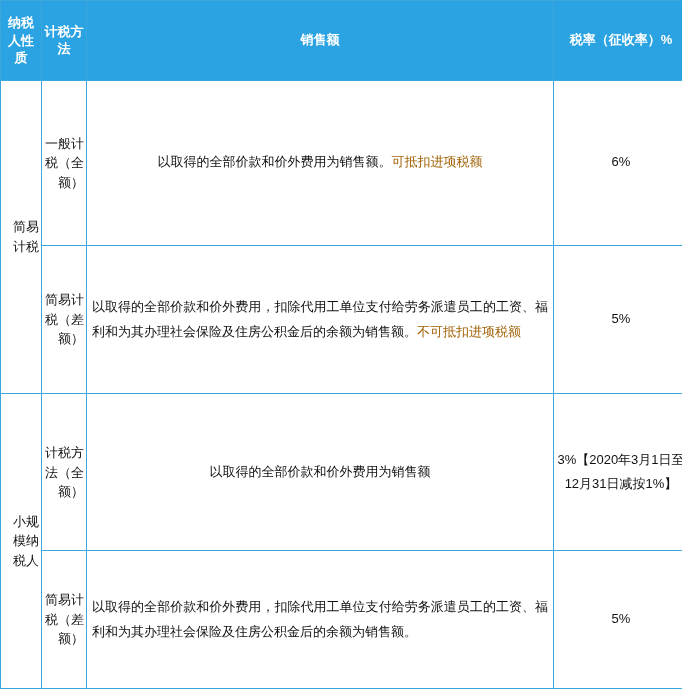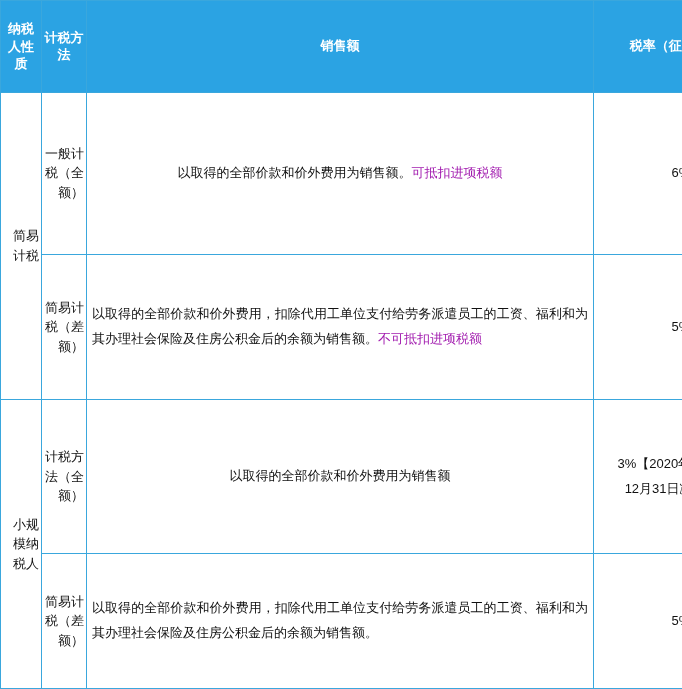--- a/index.html
+++ b/index.html
@@ -15,34 +15,34 @@
   }
   .tax-table {
     border-collapse: collapse;
     table-layout: fixed;
     width: 682px;
     height: 689px;
   }
   .tax-table td, .tax-table th {
     border: 1px solid #3aa7dd;
     vertical-align: middle;
-    padding: 4px 20px;
+    padding: 4px 0;
     font-size: 13px;
     line-height: 1.55;
   }
   thead th {
     background: #2ba3e3;
     color: #ffffff;
     font-weight: bold;
     font-size: 14px;
     text-align: center;
   }
   th.col-nature {
     width: 36px;
-    padding: 19px 2px;
+    padding: 13px 2px;
     line-height: 1.35;
   }
   th.col-method {
     width: 40px;
     padding: 4px 2px;
     line-height: 1.35;
     margin-left: 15px;
   }
   th.col-sales {
     width: 466px;
@@ -71,21 +71,21 @@
     text-align-last: left;
     padding: 4px 5px;
   }
   td.rate-cell {
     text-align: center;
     font-size: 13px;
     line-height: 1.9;
     color: #111;
   }
   .hl {
-    color: #a21caf;
+    color: #a16207;
   }
 </style>
 </head>
 <body>
 
 <table class="tax-table">
   <thead>
     <tr>
       <th class="col-nature">纳税人性质</th>
       <th class="col-method">计税方法</th>

